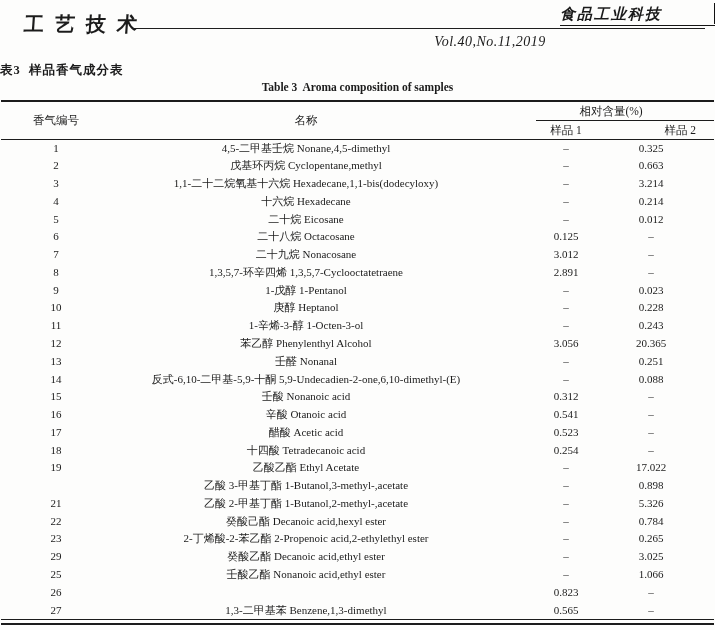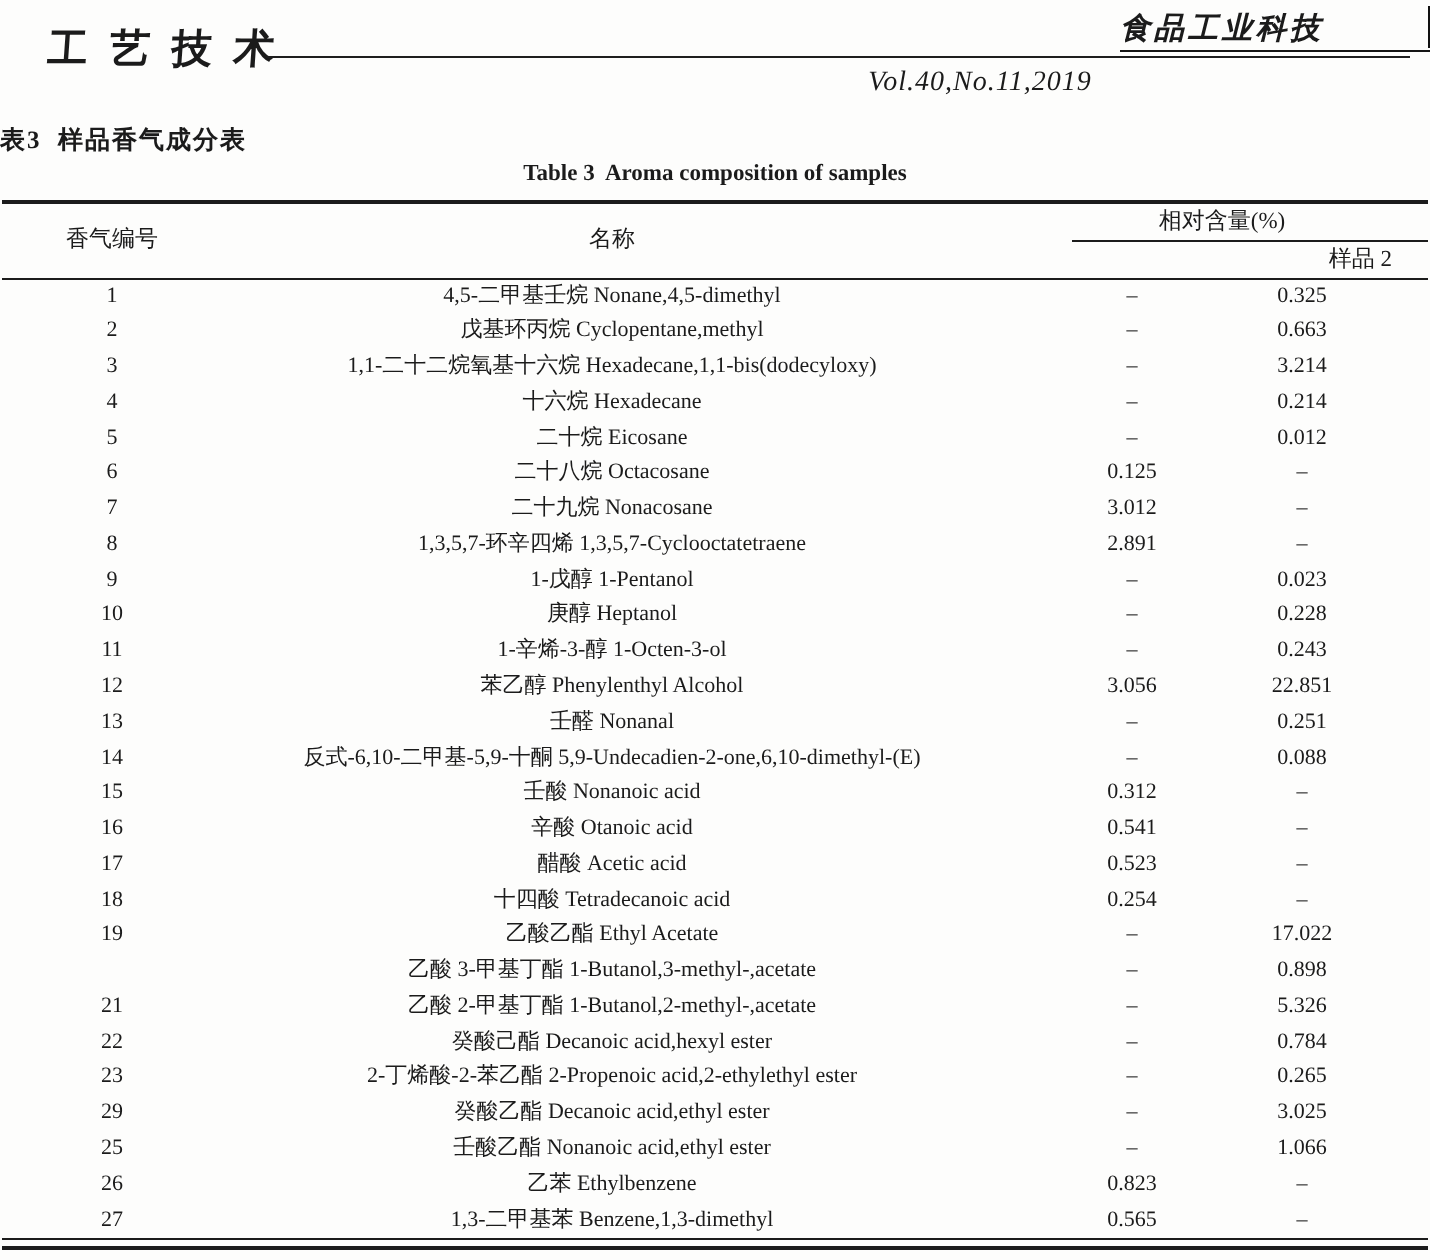--- a/index.html
+++ b/index.html
@@ -107,20 +107,21 @@
   <div class="tbl-subtitle">Table 3  Aroma composition of samples</div>
 
   <div class="table">
     <div class="rule-top"></div>
 
     <div class="thead">
       <div class="th-no">香气编号</div>
       <div class="th-name">名称</div>
       <div class="th-group">相对含量(%)</div>
       <div class="rule-group"></div>
+      <div class="th-s1">样品 1</div>
       <div class="th-s2">样品 2</div>
     </div>
 
     <div class="tbody">
   <div class="row">
     <div class="c-no">1</div>
     <div class="c-name">4,5-二甲基壬烷 Nonane,4,5-dimethyl</div>
     <div class="c-s1">–</div>
     <div class="c-s2">0.325</div>
   </div>
@@ -192,21 +193,21 @@
     <div class="c-no">11</div>
     <div class="c-name">1-辛烯-3-醇 1-Octen-3-ol</div>
     <div class="c-s1">–</div>
     <div class="c-s2">0.243</div>
   </div>
 
   <div class="row">
     <div class="c-no">12</div>
     <div class="c-name">苯乙醇 Phenylenthyl Alcohol</div>
     <div class="c-s1">3.056</div>
-    <div class="c-s2">22.851</div>
+    <div class="c-s2">20.365</div>
   </div>
 
   <div class="row">
     <div class="c-no">13</div>
     <div class="c-name">壬醛 Nonanal</div>
     <div class="c-s1">–</div>
     <div class="c-s2">0.251</div>
   </div>
 
   <div class="row">
@@ -287,21 +288,20 @@
 
   <div class="row">
     <div class="c-no">25</div>
     <div class="c-name">壬酸乙酯 Nonanoic acid,ethyl ester</div>
     <div class="c-s1">–</div>
     <div class="c-s2">1.066</div>
   </div>
 
   <div class="row">
     <div class="c-no">26</div>
-    <div class="c-name">乙苯 Ethylbenzene</div>
     <div class="c-s1">0.823</div>
     <div class="c-s2">–</div>
   </div>
 
   <div class="row">
     <div class="c-no">27</div>
     <div class="c-name">1,3-二甲基苯 Benzene,1,3-dimethyl</div>
     <div class="c-s1">0.565</div>
     <div class="c-s2">–</div>
   </div>

